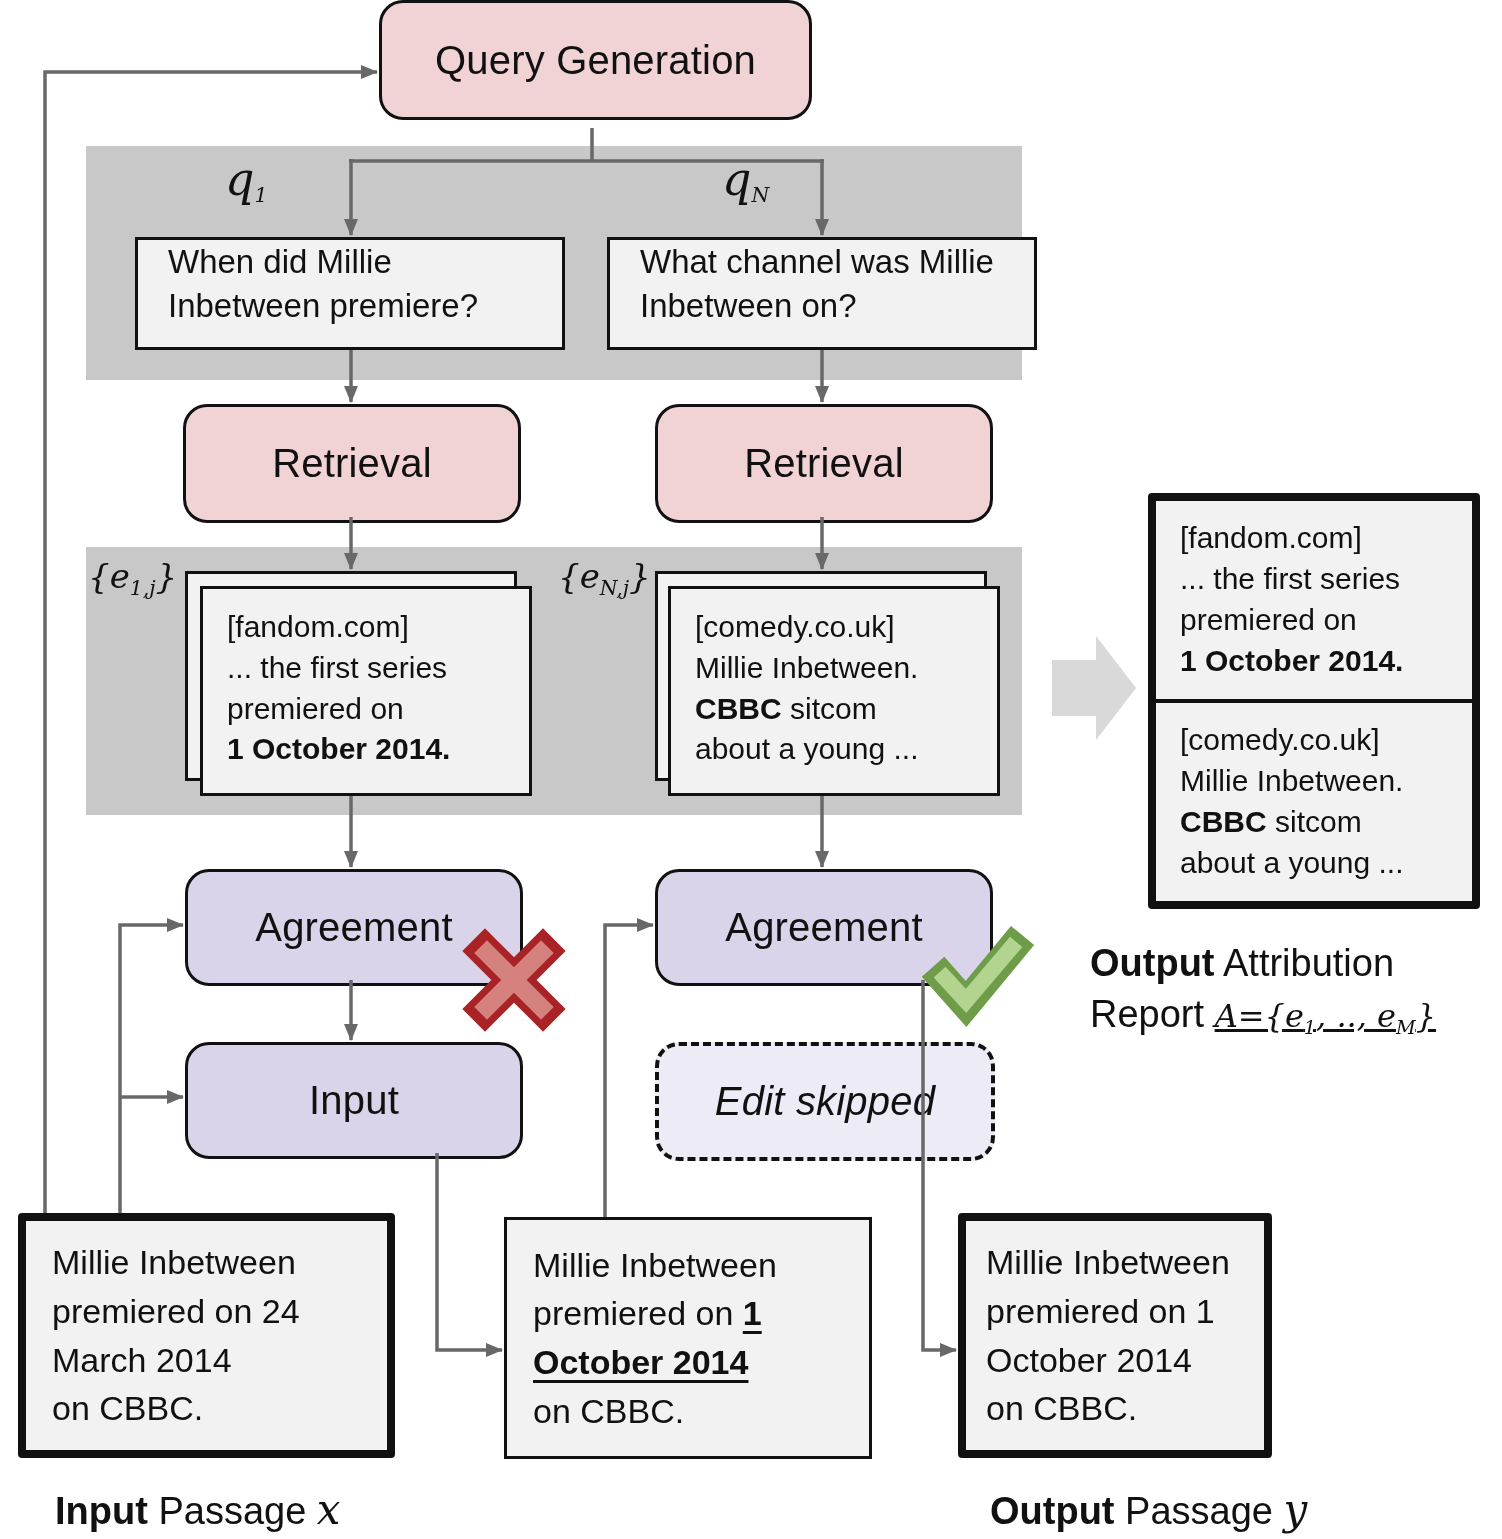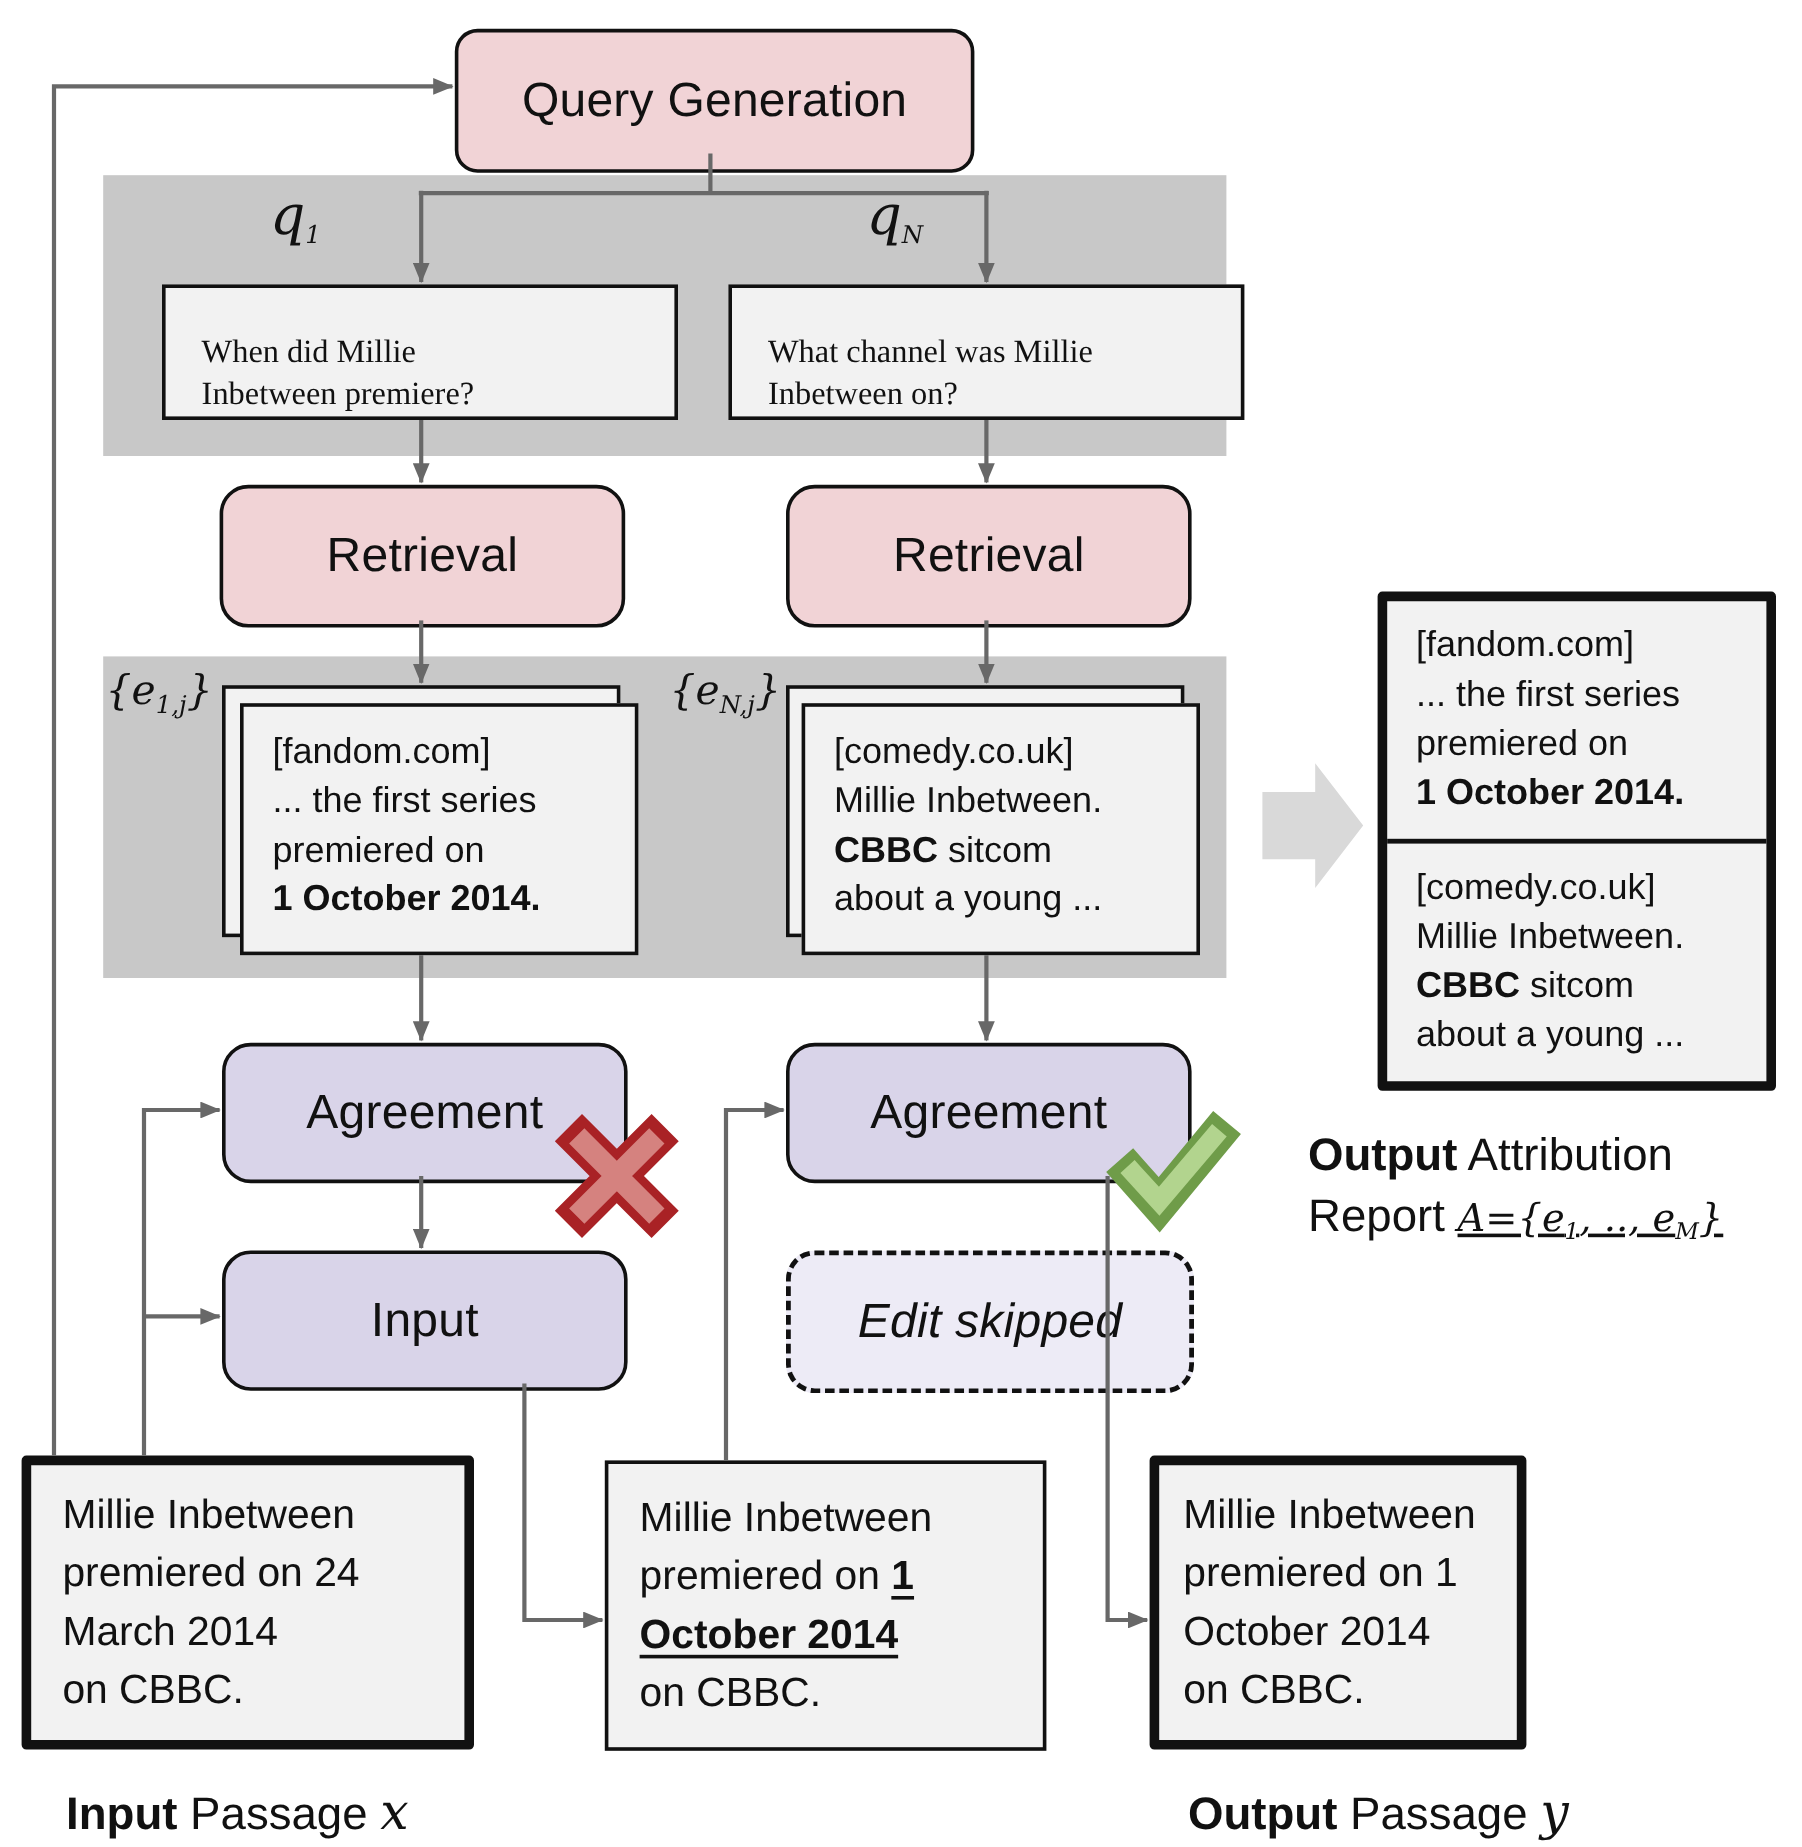--- a/index.html
+++ b/index.html
@@ -20,21 +20,21 @@
     border:4px dashed var(--outline-black,#111);font-size:40px;font-style:italic;
   }
   .card{
     position:absolute;background:var(--card-fill,#f2f2f2);
     border:3px solid var(--outline-black,#111);box-sizing:border-box;
   }
   .card .txt{padding:18px 24px;font-size:30px;line-height:1.36;}
   .qbox{
     position:absolute;background:var(--card-fill,#f2f2f2);
     border:3px solid var(--outline-black,#111);box-sizing:border-box;
-    display:flex;align-items:flex-end;font-size:27px;line-height:1.32;font-family:Liberation Serif, serif;
+    display:flex;align-items:flex-start;font-size:33px;line-height:1.32;
   }
   .qbox .txt{padding-left:30px;padding-right:8px;}
   .thick{
     position:absolute;background:var(--card-fill,#f2f2f2);
     border:8px solid var(--outline-black,#111);border-radius:4px;box-sizing:border-box;
     display:flex;flex-direction:column;justify-content:center;
     font-size:34px;line-height:1.43;
   }
   .thick .txt, .thin .txt{padding:10px 26px;}
   .thin{
@@ -70,21 +70,21 @@
   .report-arrow{fill:var(--report-arrow-gray,#d9d9d9);}
 </style>
 </head>
 <body>
 
 <div id="canvas">
 
   <div class="band" style="left:86px;top:146px;width:936px;height:234px;"></div>
   <div class="band" style="left:86px;top:547px;width:936px;height:268px;"></div>
 
-  <div class="node pink" style="left:379px;top:24px;width:427px;height:114px;border-radius:19px;">
+  <div class="node pink" style="left:379px;top:0;width:427px;height:114px;">
     <span>Query Generation</span>
   </div>
 
   <div class="mathlabel" style="left:225px;top:152px;">
     <span class="base">q</span><span class="sub">1</span>
   </div>
   <div class="mathlabel" style="left:722px;top:152px;">
     <span class="base">q</span><span class="sub">N</span>
   </div>
 

